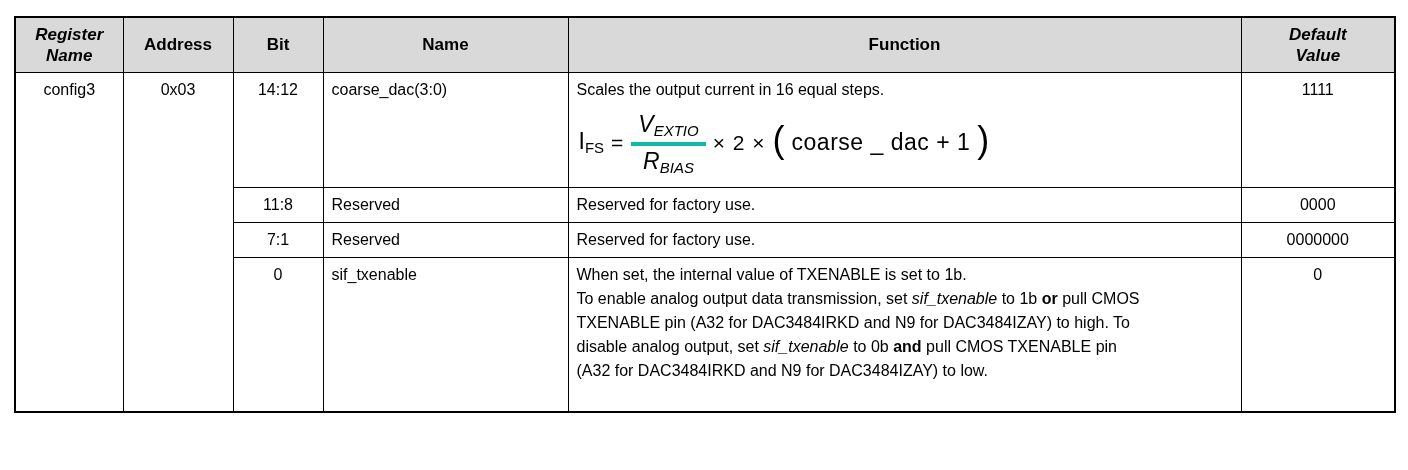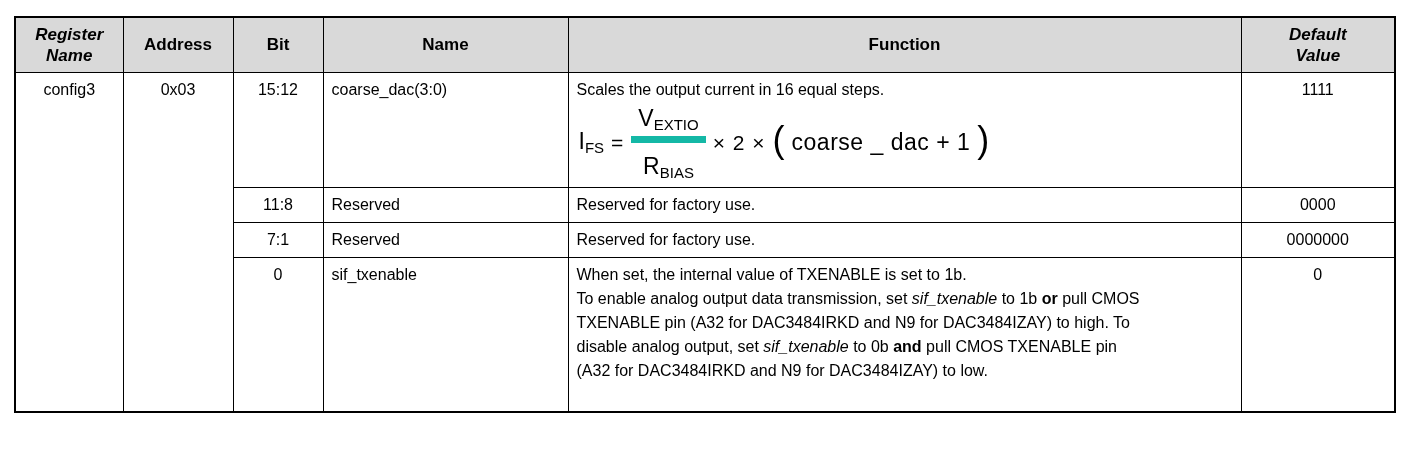--- a/index.html
+++ b/index.html
@@ -65,22 +65,22 @@
     display: flex;
     align-items: center;
     gap: 7px;
     font-size: 23px;
     line-height: 1;
     margin: 10px 0 0 2px;
     height: 62px;
   }
   .formula sub { font-size: 15px; line-height: 1; vertical-align: -4px; }
   .frac { display: inline-flex; flex-direction: column; align-items: center; }
-  .frac .num { padding: 2px 7px 4px; border-bottom: 7px solid #14b8a6; }
-  .frac .den { padding-top: 12px; }
+  .frac .num { padding: 2px 7px 4px; border-bottom: 4px solid #14b8a6; font-style: italic; }
+  .frac .den { padding-top: 4px; font-style: italic; }
   .mult { font-size: 21px; letter-spacing: 1px; }
   .paren { font-size: 36px; font-weight: 400; line-height: 0.85; padding-bottom: 4px; }
   .arg { letter-spacing: 0.5px; }
 </style>
 </head>
 <body>
 
 <div class="page">
 
 
@@ -104,21 +104,21 @@
         <th><span>Function</span></th>
         <th>
             <span class="th-narrow">Default Value</span>
           </th>
       </tr>
     </thead>
     <tbody>
       <tr class="r1">
         <td class="center" rowspan="4">config3</td>
         <td class="center" rowspan="4">0x03</td>
-        <td class="center">15:12</td>
+        <td class="center">14:12</td>
         <td>coarse_dac(3:0)</td>
         <td>
           <div class="line">Scales the output current in 16 equal steps.</div>
           <div class="formula">
             <span><span>I</span><sub>FS</sub></span>
             <span class="mult">=</span>
             <span class="frac">
               <span class="num"><span>V</span><sub>EXTIO</sub></span>
               <span class="den"><span>R</span><sub>BIAS</sub></span>
             </span>

